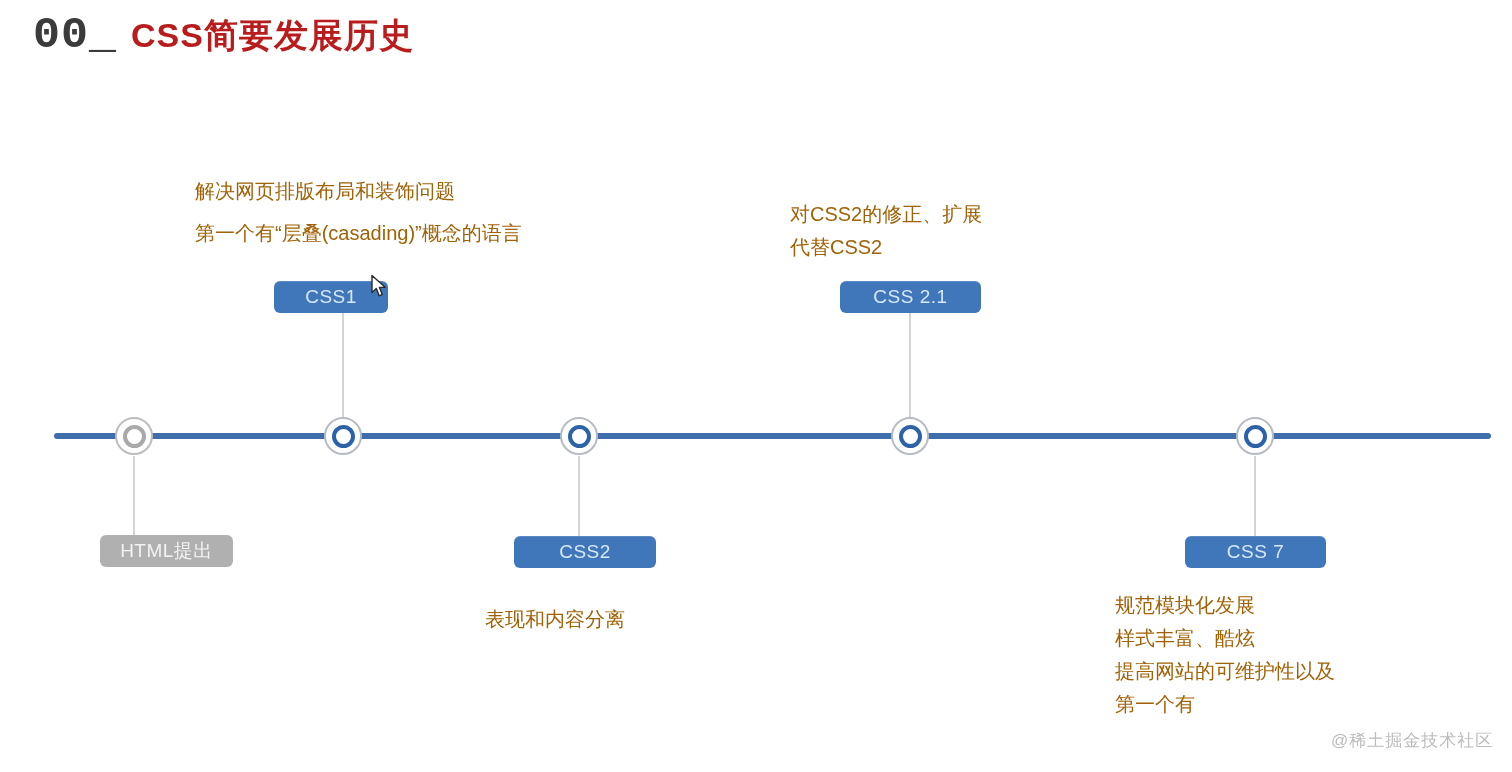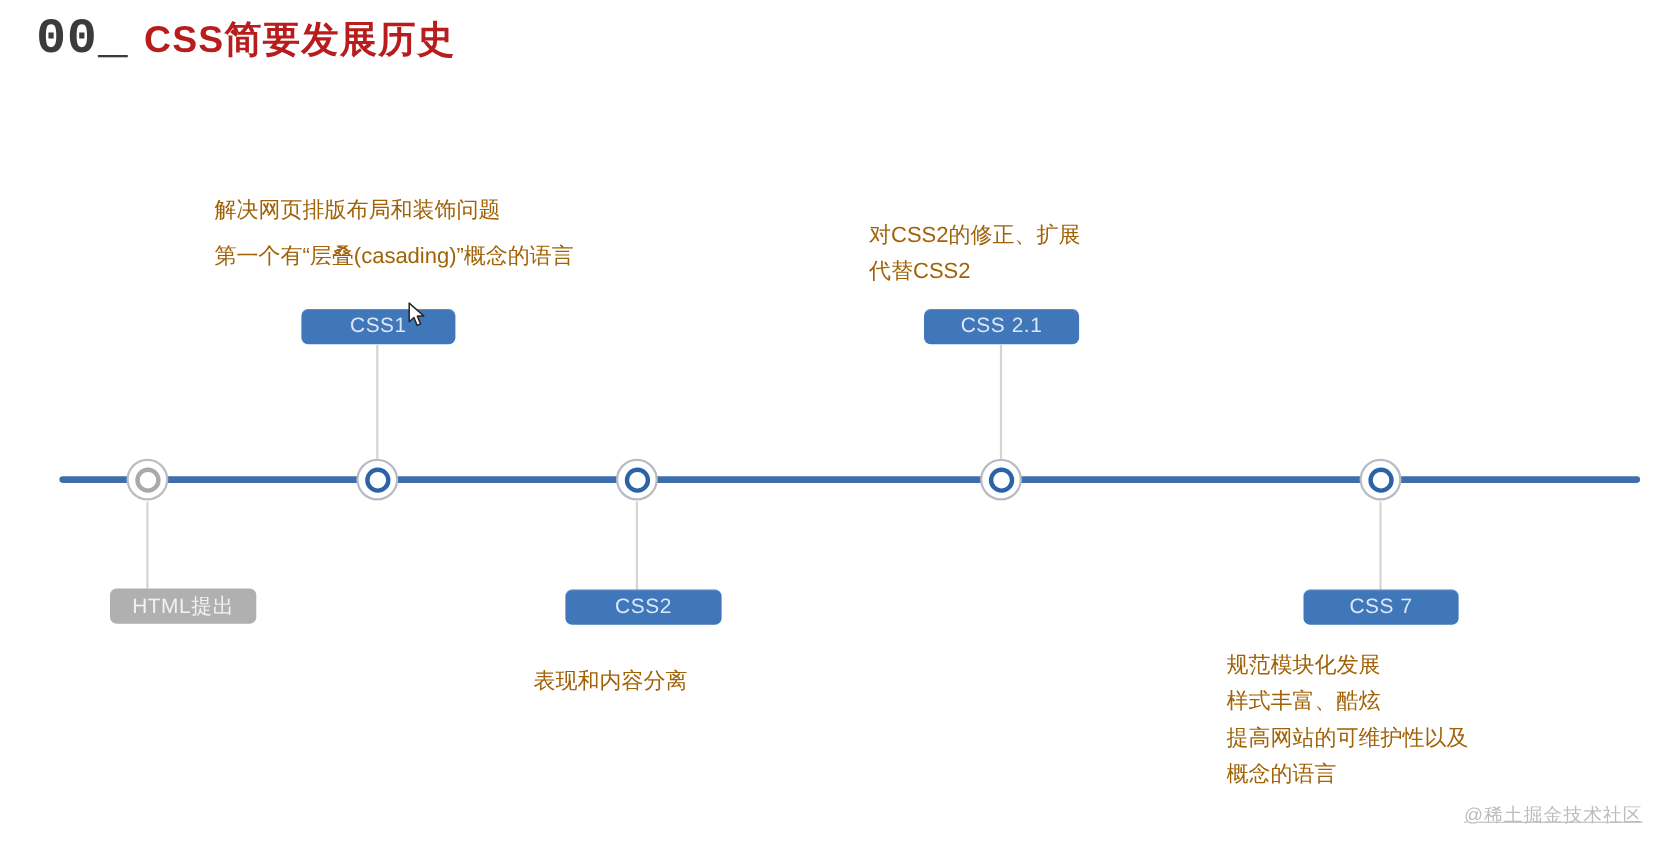--- a/index.html
+++ b/index.html
@@ -38,42 +38,42 @@
   .conn-3 { left: 578px; top: 456px; height: 80px; }
   .conn-4 { left: 909px; top: 313px; height: 104px; }
   .conn-5 { left: 1254px; top: 456px; height: 80px; }
 
   
   .tag { position: absolute; height: 32px; border-radius: 6px; display: flex;
          align-items: center; justify-content: center; font-size: 19px; letter-spacing: 0.5px; }
   .tag.blue { background: #4076ba; color: #d9e8f8; box-shadow: inset 0 1px 0 rgba(255,255,255,0.15); }
   .tag.gray { background: #b0b0b0; color: #f2f2f2; margin-left: 34px; }
   .tag-html  { left: 66px;   top: 535px; width: 133px; }
-  .tag-css1  { left: 274px;  top: 281px; width: 140px; }
+  .tag-css1  { left: 274px;  top: 281px; width: 114px; }
   .tag-css2  { left: 514px;  top: 536px; width: 142px; }
   .tag-css21 { left: 840px;  top: 281px; width: 141px; }
   .tag-css3  { left: 1185px; top: 536px; width: 141px; }
 
   
   .note { position: absolute; text-align: left; color: #a16207; font-size: 20px; }
   .note div { line-height: 20px; }
   .note-css1  { left: 195px;  top: 181px; width: 360px; }
   .note-css1 div  { margin-bottom: 22px; }
   .note-css21 { left: 790px;  top: 204px; width: 241px; }
   .note-css21 div { margin-bottom: 13px; }
   .note-css2  { left: 485px;  top: 609px; width: 200px; }
   .note-css3  { left: 1115px; top: 595px; width: 281px; }
   .note-css3 div  { margin-bottom: 13px; }
 
   
   .cursor { position: absolute; left: 369px; top: 274px; }
 
   
   .watermark { position: absolute; left: 1331px; top: 729px; font-size: 17px;
-               color: #bcbcbc; letter-spacing: 1px; text-decoration: underline; }
+               color: #bcbcbc; letter-spacing: 1px; }
 </style>
 </head>
 <body>
 
 <div class="stage">
 
   <div class="title">
     <span class="title-number">00_</span>
     <span class="title-text">CSS简要发展历史</span>
   </div>
@@ -133,21 +133,21 @@
   </div>
 
   <div class="note note-css2">
     <div>表现和内容分离</div>
   </div>
 
   <div class="note note-css3">
     <div>规范模块化发展</div>
     <div>样式丰富、酷炫</div>
     <div>提高网站的可维护性以及</div>
-    <div>概念的语言</div>
+    <div>第一个有</div>
   </div>
 
   <div class="cursor">
     <svg width="21" height="24" viewBox="0 0 21 24">
       <path d="M3 1.5 L3 18.5 L7.3 14.6 L10.2 21.8 L13.3 20.4 L10.4 13.4 L16.2 13.2 Z" fill="#ffffff" stroke="#2a2a2a" stroke-width="1.4" stroke-linejoin="round"></path>
     </svg>
   </div>
 
   <div class="watermark">@稀土掘金技术社区</div>
 

